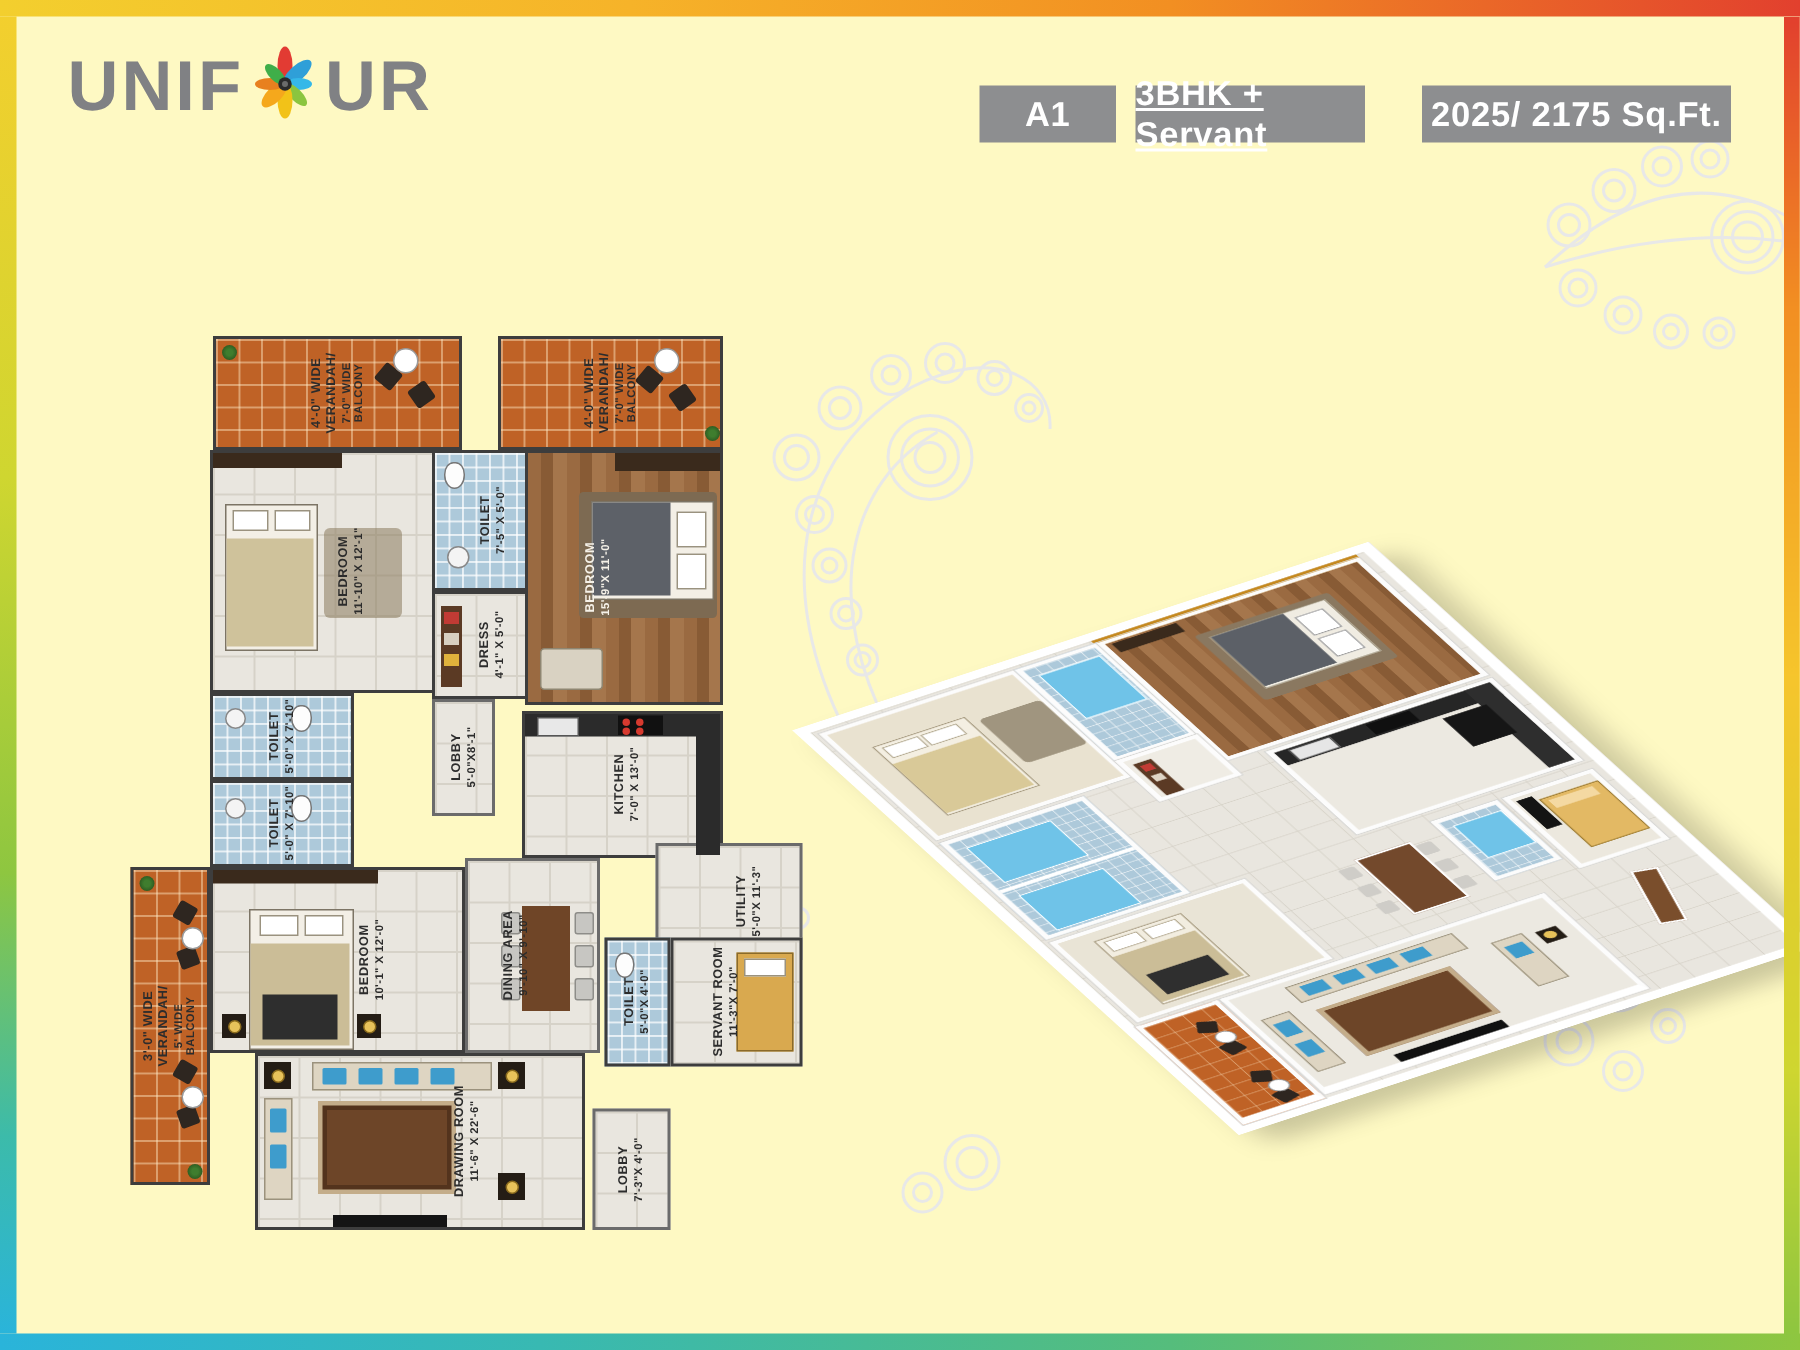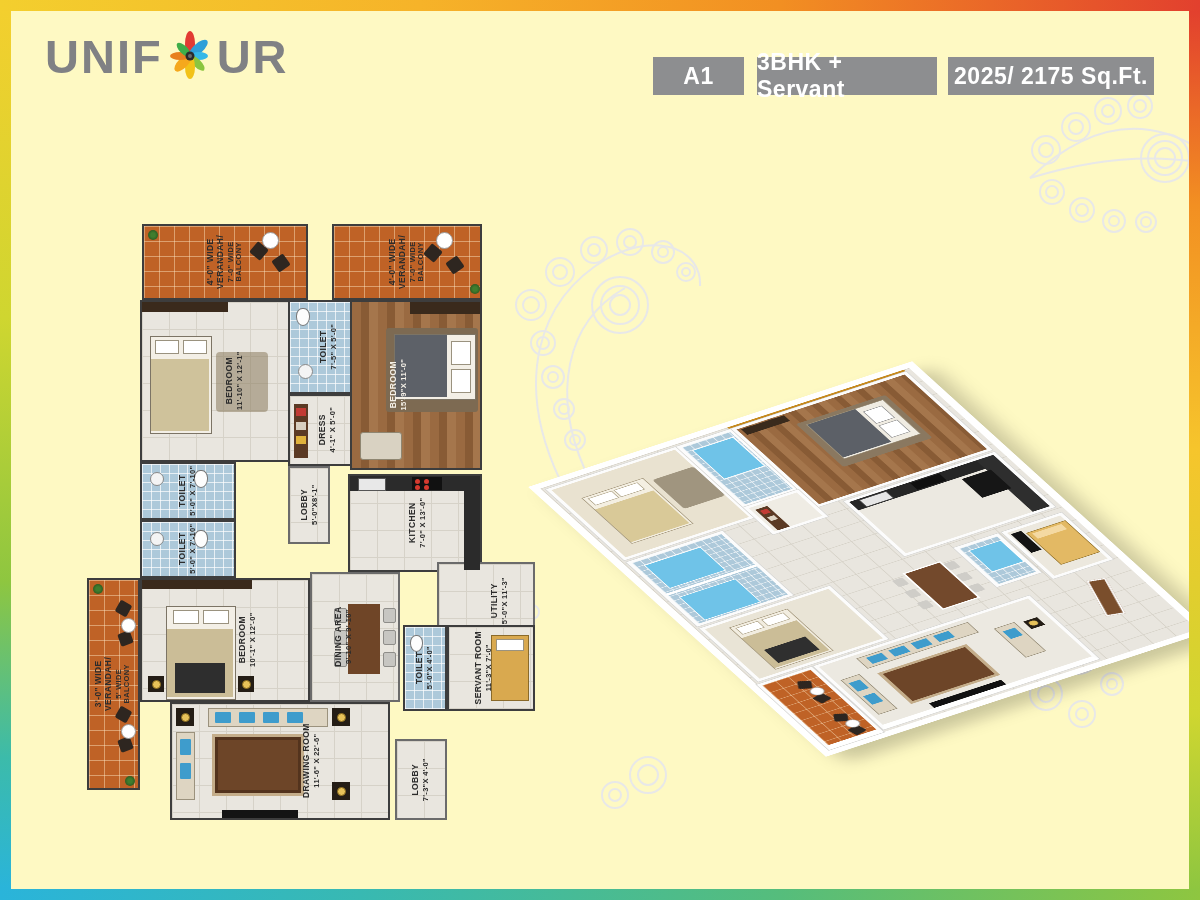--- a/index.html
+++ b/index.html
@@ -22,21 +22,21 @@
     font-size:47px;letter-spacing:2px;line-height:1;}
   .logo-flower{width:52px;height:52px;margin:0 1px;}
   .tagline{margin-top:8px;border-top:1px solid #a9abae;padding-top:6px;width:206px;
     color:#76777a;font-size:11px;font-weight:bold;letter-spacing:3.6px;}
 
   
   .badge{position:absolute;top:57px;height:38px;background:#8d8e90;color:#ffffff;
     display:flex;align-items:center;justify-content:center;font-weight:bold;
     font-size:23px;letter-spacing:.5px;z-index:5;}
   .badge-a1{left:653px;width:91px;}
-  .badge-type{left:757px;width:180px;}
+  .badge-type{left:757px;width:153px;text-decoration:underline;}
   .badge-area{left:948px;width:206px;}
 
   
   .deco{position:absolute;left:0;top:0;z-index:1;pointer-events:none;}
 
   
   .plan2d{position:absolute;left:85px;top:222px;width:450px;height:598px;z-index:10;}
   .room{position:absolute;border:2px solid #3d3d3d;box-sizing:border-box;overflow:hidden;}
   .f-tile{background-color:#e9e6df;
     background-image:linear-gradient(#d6d2c8 1px,transparent 1px),

